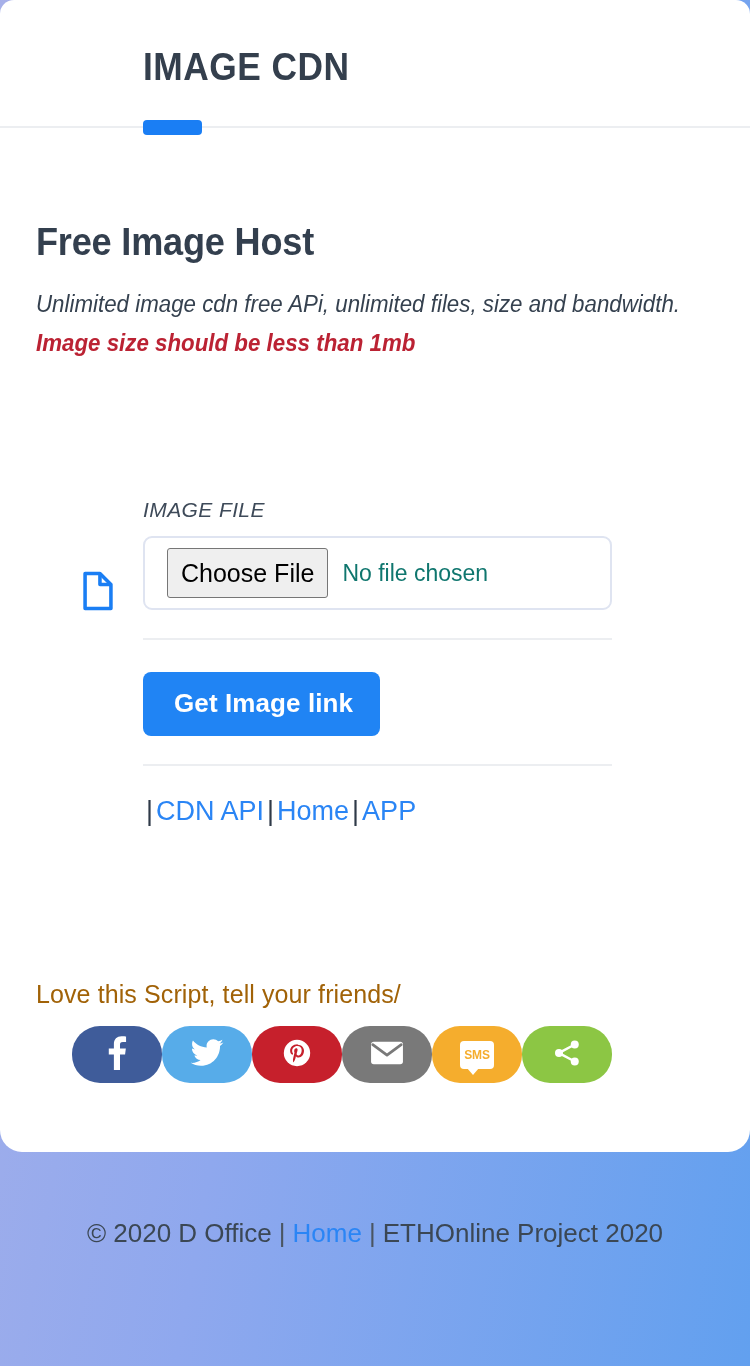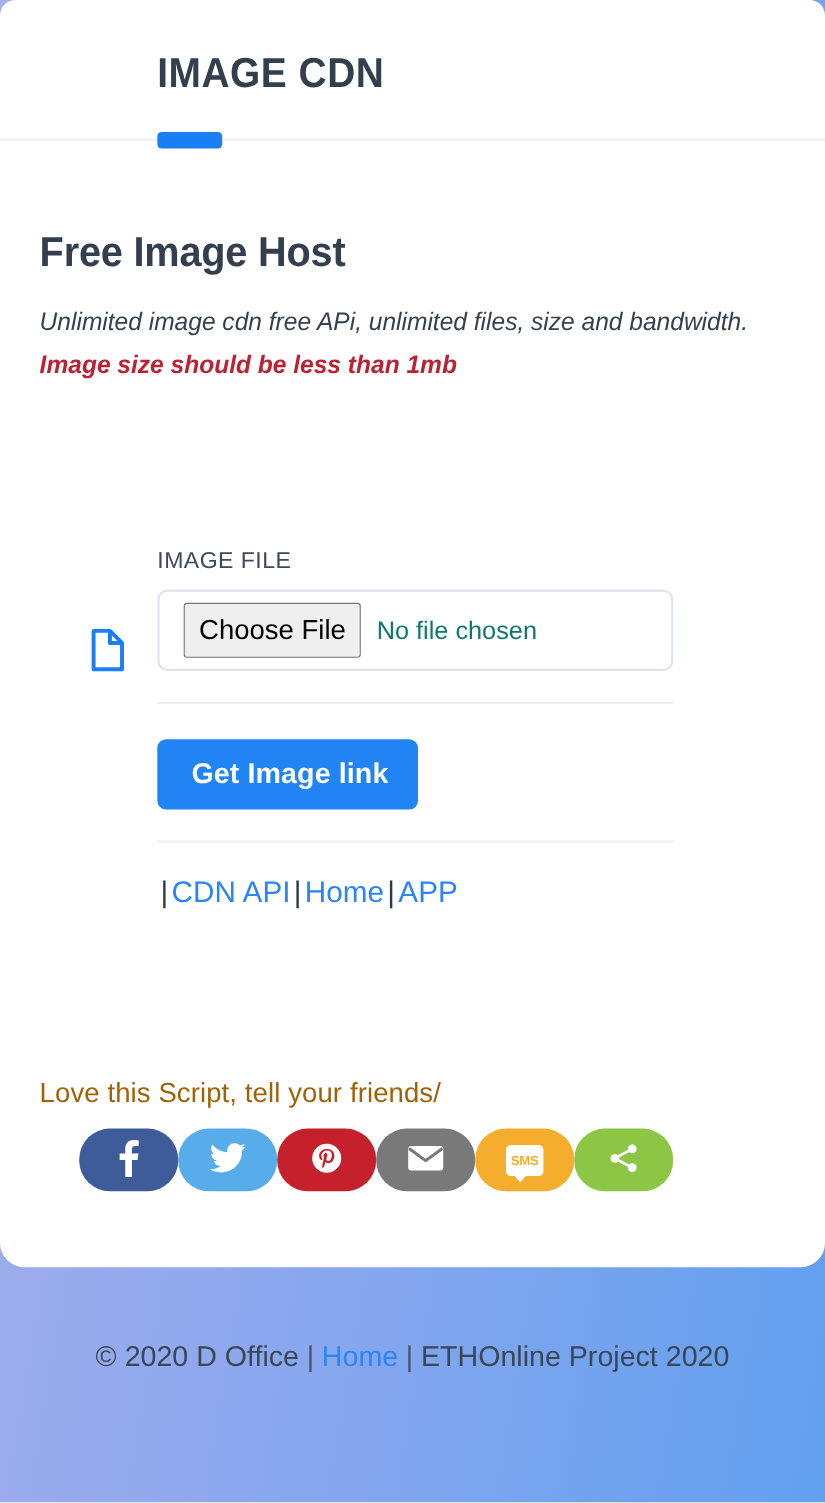--- a/index.html
+++ b/index.html
@@ -64,21 +64,21 @@
     width: 59px;
     height: 15px;
     background: #1a7ef4;
     border-radius: 4px;
   }
 
   
   .intro {
     position: absolute;
     left: 36px;
-    top: 210px;
+    top: 222px;
     width: 680px;
   }
 
   .intro-title {
     font-size: 38px;
     font-weight: 700;
     color: #333f4e;
     letter-spacing: -0.2px;
     line-height: 1.1;
     font-family: "Liberation Sans Narrow", "Liberation Sans", sans-serif;
@@ -129,20 +129,21 @@
     top: 72px;
     width: 40px;
     height: 42px;
   }
 
   .field-label {
     font-size: 21px;
     color: #3e4a59;
     letter-spacing: 0.4px;
     font-family: "Liberation Sans Narrow", "Liberation Sans", sans-serif;
+    font-style: italic;
   }
 
   .file-input-box {
     margin-top: 14px;
     height: 74px;
     border: 2px solid #dfe4f1;
     border-radius: 9px;
     background: #ffffff;
     display: flex;
     align-items: center;

